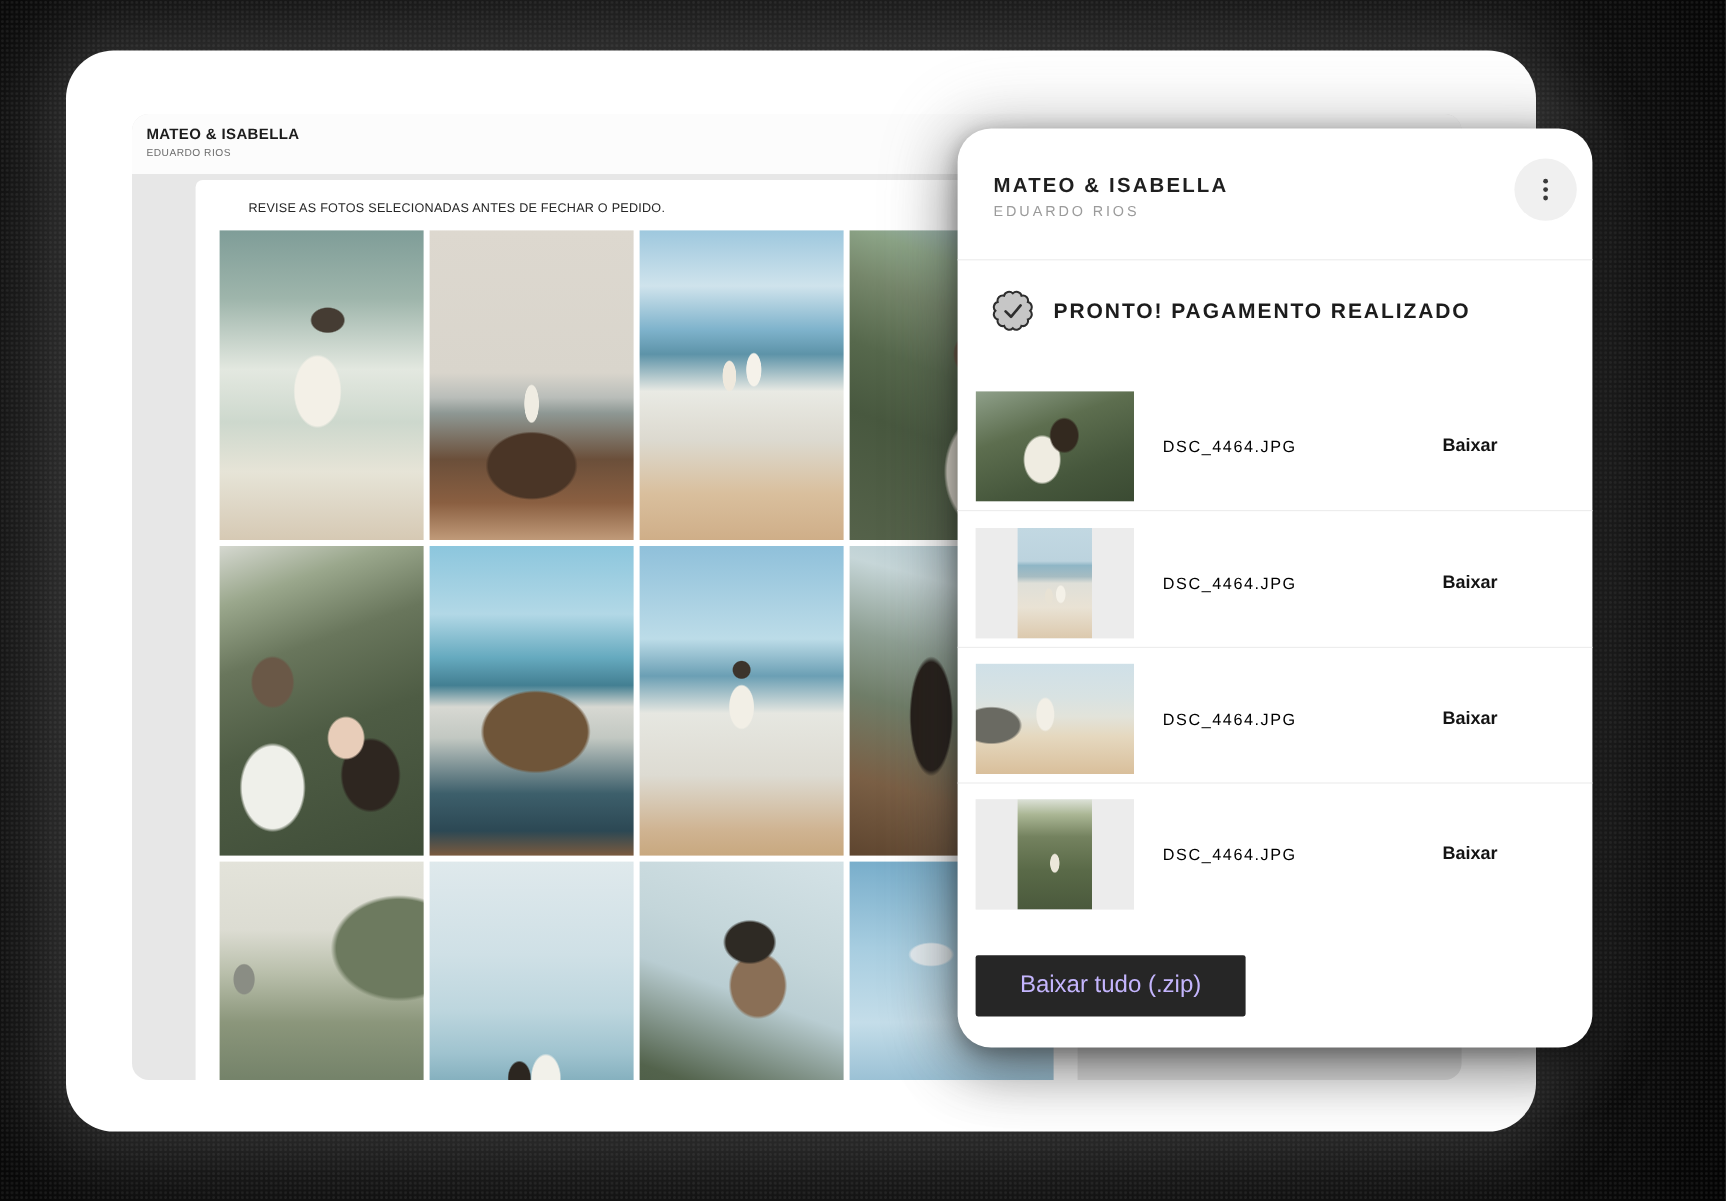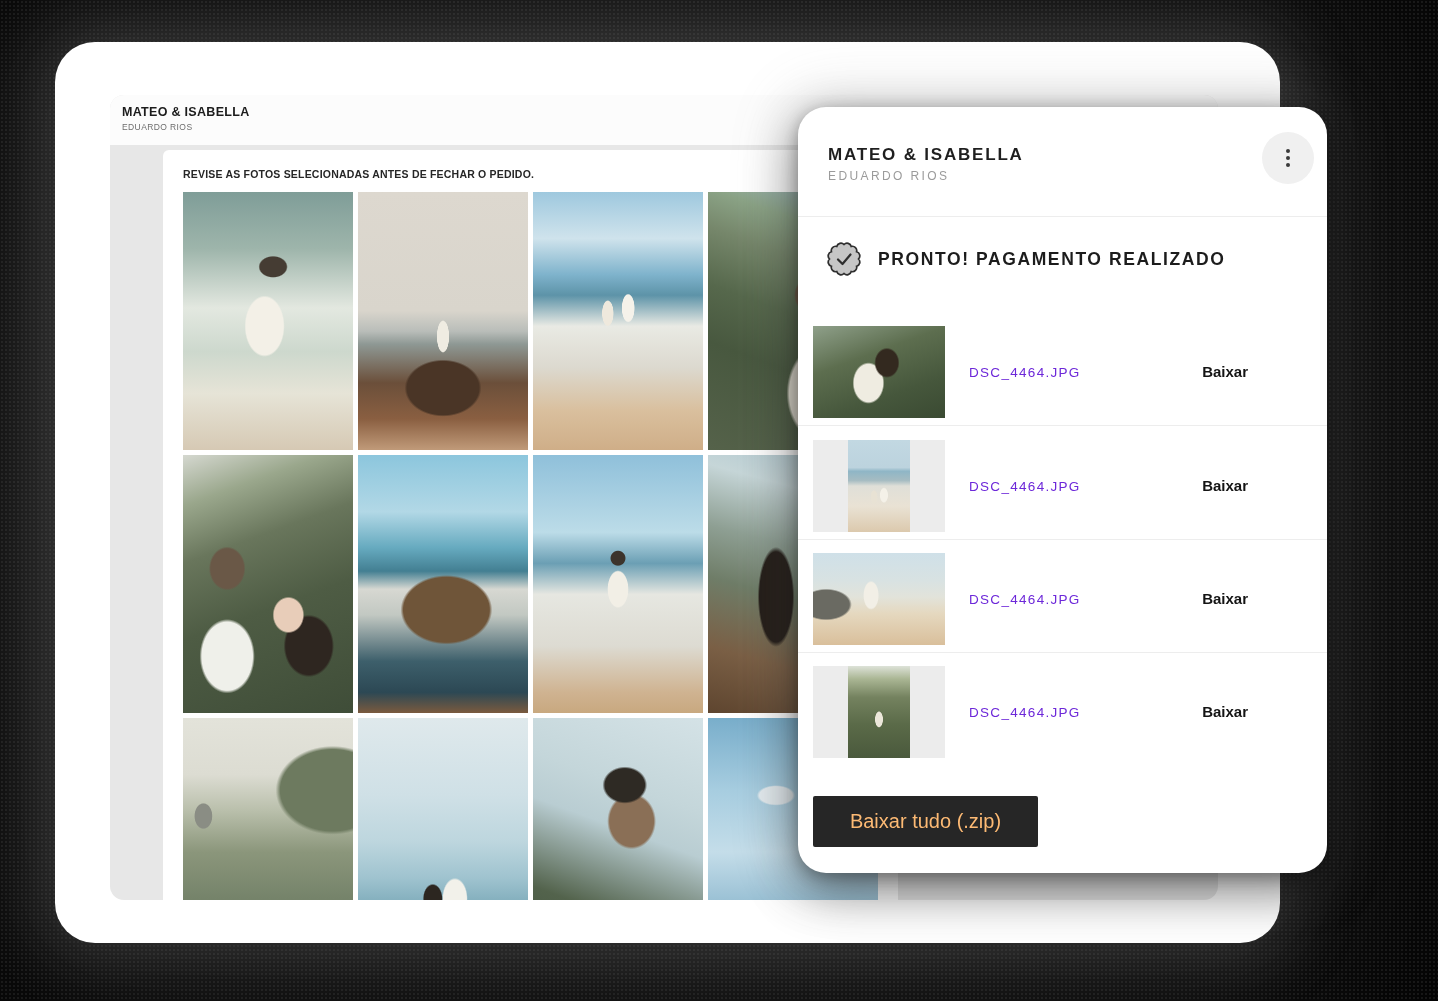--- a/index.html
+++ b/index.html
@@ -23,21 +23,21 @@
   .screen-title { font-size:12.5px; font-weight:700; color:#1c1c1c; letter-spacing:.3px; }
   .screen-subtitle { font-size:8.5px; color:#6d6d6d; letter-spacing:.4px; margin-top:3px; }
 
   .back-link { position:absolute; left:56px; top:66px; display:flex; align-items:center; gap:9px;
                color:#717171; cursor:pointer; }
   .back-arrow { font-size:14px; line-height:10px; color:#676767; }
   .back-label { font-size:10px; letter-spacing:1px; }
 
   .review-card { position:absolute; left:53px; top:55px; width:735px; height:1000px;
                  background:#ffffff; border-radius:6px; padding:18px 20px; }
-  .review-notice { font-size:10.5px; font-weight:700; letter-spacing:.2px; color:#262626; }
+  .review-notice { font-size:10.5px; font-weight:400; letter-spacing:.2px; color:#262626;margin-left:24px; }
   .photo-grid { margin-top:12px; display:grid; grid-template-columns:repeat(4,170px);
                 grid-auto-rows:258px; gap:5px; }
   .photo { width:170px; height:258px; background-color:#cfd6d2; cursor:pointer; }
 
   
   .p1 { background:
     radial-gradient(24px 18px at 53% 29%, #453c33 55%, transparent 61%),
     radial-gradient(34px 52px at 48% 52%, #f3f0e7 55%, transparent 59%),
     linear-gradient(180deg,#7f9d98 0%,#9eb5ab 22%,#e3e8e0 45%,#cdd8cd 62%,#e6e4d7 78%,#d6c9b4 100%); }
   .p2 { background:
@@ -106,21 +106,21 @@
   .status-label { font-size:17.5px; font-weight:800; letter-spacing:1.6px; color:#1c1c1c; }
 
   .file-row { position:absolute; left:0; width:100%; height:113px; }
   .file-row.bordered { border-bottom:1px solid #ededed; }
   .row1 { top:206px; } .row2 { top:320px; } .row3 { top:433px; } .row4 { top:546px; }
   .thumb-box { position:absolute; left:15px; top:13px; width:132px; height:92px; background:#ececec;
                display:flex; align-items:center; justify-content:center; overflow:hidden; }
   .thumb { width:132px; height:92px; }
   .thumb.portrait { width:62px; height:92px; }
   .file-name { position:absolute; left:171px; top:52px; font-size:13.5px; letter-spacing:1.3px;
-               color:#6d28d9; }
+               color:#000000; }
   .download-link { position:absolute; right:79px; top:50px; font-size:15px; font-weight:700;
                color:#141414; background:none; border:none; cursor:pointer;
                font-family:"Liberation Sans", sans-serif; }
 
   .t1 { background:
     radial-gradient(20px 24px at 56% 40%, #33291f 55%, transparent 63%),
     radial-gradient(26px 34px at 42% 62%, #efece1 55%, transparent 61%),
     linear-gradient(160deg,#8fa08a 0%,#5d6e4f 35%,#46573c 70%,#3a4a32 100%); }
   .t2 { background:
     radial-gradient(5px 10px at 42% 62%, #e8e2d4 60%, transparent 72%),
@@ -128,21 +128,21 @@
     linear-gradient(180deg,#c2d8e2 0%,#bcd3de 30%,#8fb6c6 34%,#a6bcc2 44%,#dfdfd8 50%,#e9e2d4 72%,#dcc9ad 100%); }
   .t3 { background:
     radial-gradient(12px 22px at 44% 46%, #f2efe6 58%, transparent 66%),
     radial-gradient(42px 26px at 10% 56%, #6a6a62 55%, transparent 61%),
     linear-gradient(180deg,#cfe0e8 0%,#d8e2e2 30%,#e2e3da 48%,#e5d8bf 66%,#d9bf9b 100%); }
   .t4 { background:
     radial-gradient(6px 12px at 50% 58%, #ece7da 60%, transparent 70%),
     linear-gradient(180deg,#dde2d8 0%,#aab694 14%,#74825f 34%,#5a6a48 64%,#4a593c 100%); }
 
   .download-all-btn { position:absolute; left:15px; top:689px; width:225px; height:51px;
-        background:#262626; color:#fdba74; font-size:20px; border:none; border-radius:2px;
+        background:#262626; color:#c4b5fd; font-size:20px; border:none; border-radius:2px;
         cursor:pointer; font-family:"Liberation Sans", sans-serif; }
 </style>
 </head>
 <body>
 
 <div class="stage">
 
   <div class="tablet">
     <div class="screen">
 

